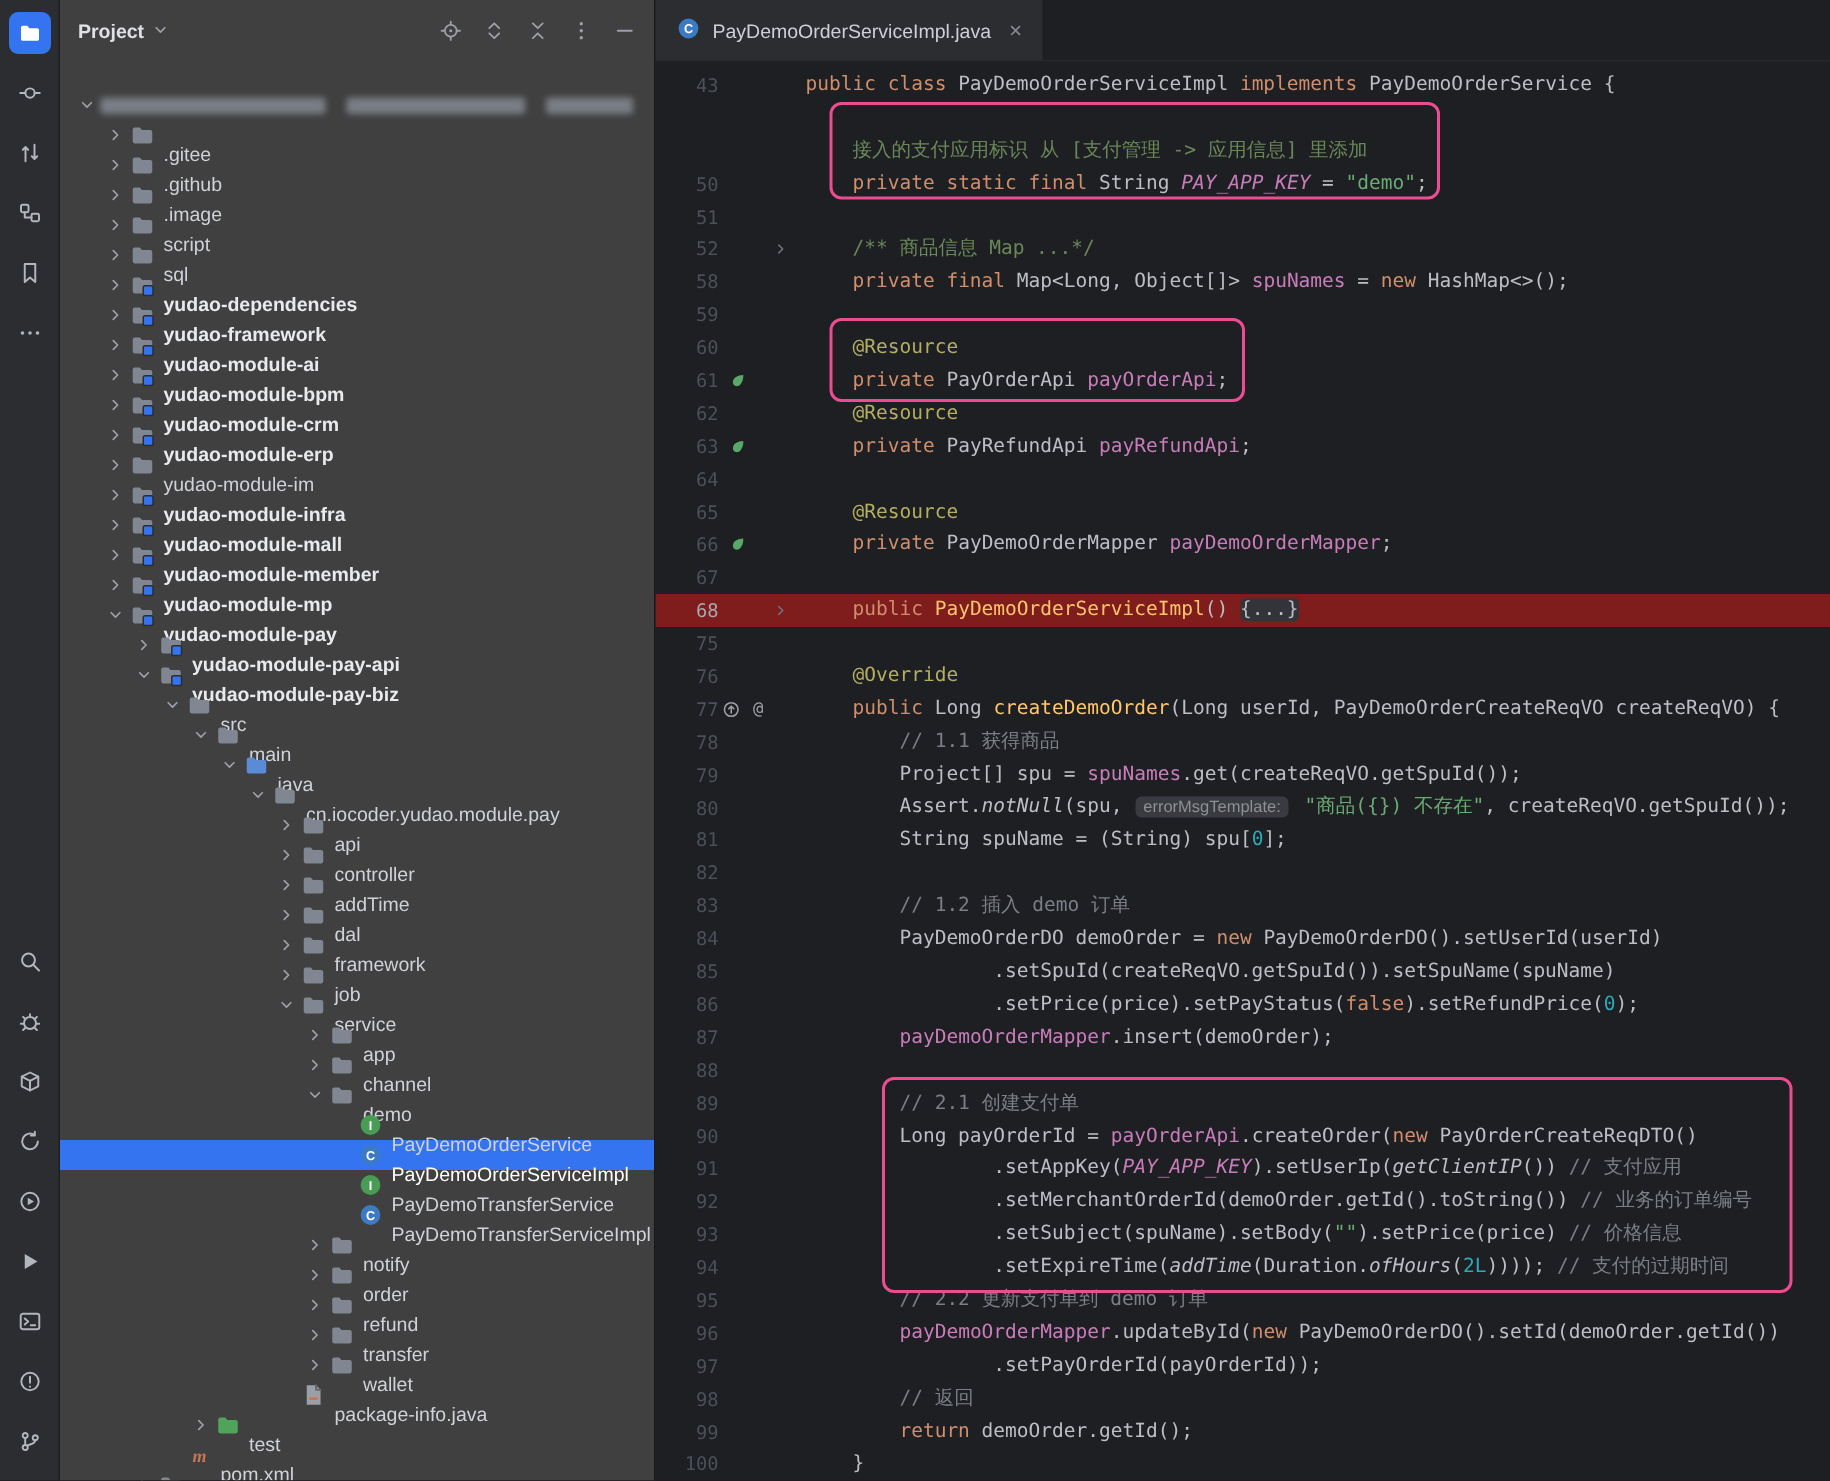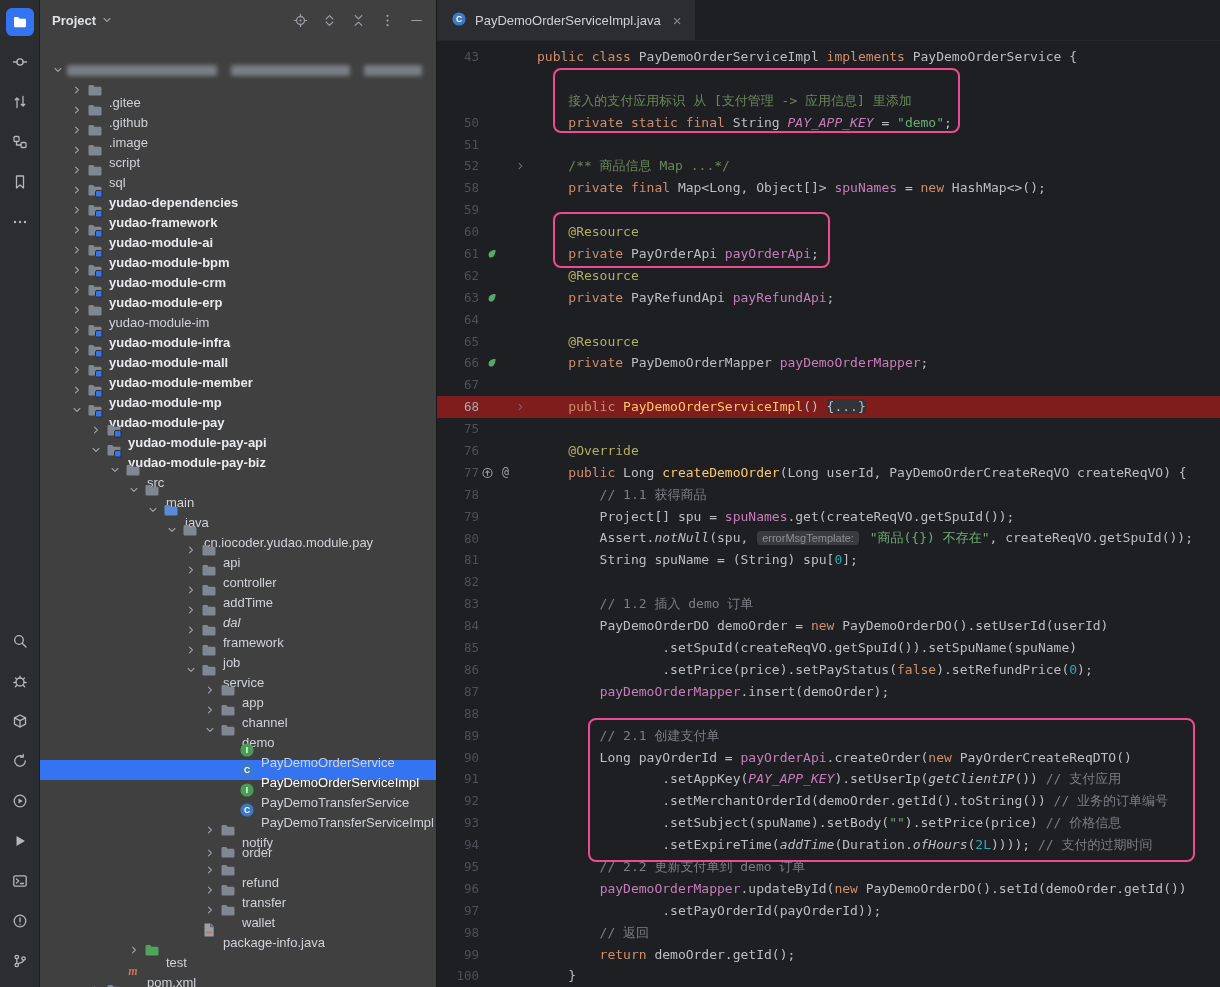--- a/index.html
+++ b/index.html
@@ -550,21 +550,21 @@
               <path d="M6.3 4.7 9.6 8l-3.3 3.3"></path>
             </svg>
           </span>
           <span class="tr-icon">
             <svg width="16" height="16" viewBox="0 0 16 16" fill="none" stroke="currentColor" stroke-width="1.3" stroke-linecap="round" stroke-linejoin="round">
               <path d="M1.5 4.4c0-.8.6-1.4 1.4-1.4h3.3l1.4 1.7h5.5c.8 0 1.4.6 1.4 1.4v6.1c0 .8-.6 1.4-1.4 1.4H2.9c-.8 0-1.4-.6-1.4-1.4z" fill="#808792" stroke="none"></path>
             </svg>
           </span>
           <span class="tr-label">addTime</span>
         </div>
-        <div class="tree-row" style="padding-left: 141px; font-style: italic;">
+        <div class="tree-row" style="padding-left: 141px;">
           <span class="tr-chevron">
             <svg width="14" height="14" viewBox="0 0 16 16" fill="none" stroke="currentColor" stroke-width="1.3" stroke-linecap="round" stroke-linejoin="round">
               <path d="M6.3 4.7 9.6 8l-3.3 3.3"></path>
             </svg>
           </span>
           <span class="tr-icon">
             <svg width="16" height="16" viewBox="0 0 16 16" fill="none" stroke="currentColor" stroke-width="1.3" stroke-linecap="round" stroke-linejoin="round">
               <path d="M1.5 4.4c0-.8.6-1.4 1.4-1.4h3.3l1.4 1.7h5.5c.8 0 1.4.6 1.4 1.4v6.1c0 .8-.6 1.4-1.4 1.4H2.9c-.8 0-1.4-.6-1.4-1.4z" fill="#808792" stroke="none"></path>
             </svg>
           </span>
@@ -694,21 +694,21 @@
               <path d="M6.3 4.7 9.6 8l-3.3 3.3"></path>
             </svg>
           </span>
           <span class="tr-icon">
             <svg width="16" height="16" viewBox="0 0 16 16" fill="none" stroke="currentColor" stroke-width="1.3" stroke-linecap="round" stroke-linejoin="round">
               <path d="M1.5 4.4c0-.8.6-1.4 1.4-1.4h3.3l1.4 1.7h5.5c.8 0 1.4.6 1.4 1.4v6.1c0 .8-.6 1.4-1.4 1.4H2.9c-.8 0-1.4-.6-1.4-1.4z" fill="#808792" stroke="none"></path>
             </svg>
           </span>
           <span class="tr-label">notify</span>
         </div>
-        <div class="tree-row" style="padding-left: 160px; align-items: flex-end;">
+        <div class="tree-row" style="padding-left: 160px;">
           <span class="tr-chevron">
             <svg width="14" height="14" viewBox="0 0 16 16" fill="none" stroke="currentColor" stroke-width="1.3" stroke-linecap="round" stroke-linejoin="round">
               <path d="M6.3 4.7 9.6 8l-3.3 3.3"></path>
             </svg>
           </span>
           <span class="tr-icon">
             <svg width="16" height="16" viewBox="0 0 16 16" fill="none" stroke="currentColor" stroke-width="1.3" stroke-linecap="round" stroke-linejoin="round">
               <path d="M1.5 4.4c0-.8.6-1.4 1.4-1.4h3.3l1.4 1.7h5.5c.8 0 1.4.6 1.4 1.4v6.1c0 .8-.6 1.4-1.4 1.4H2.9c-.8 0-1.4-.6-1.4-1.4z" fill="#808792" stroke="none"></path>
             </svg>
           </span>

